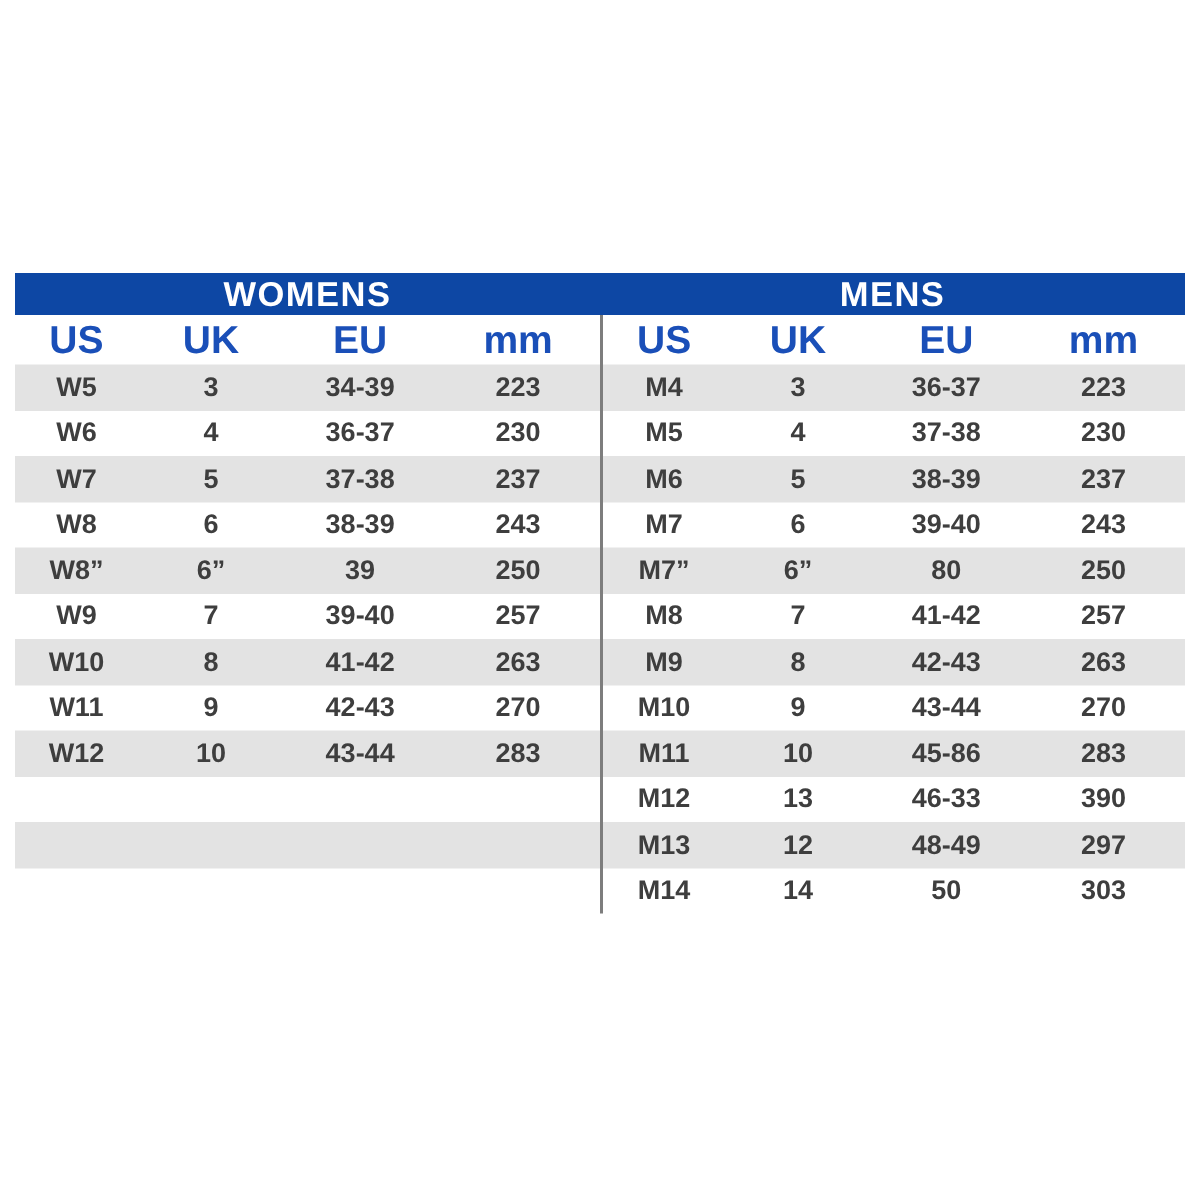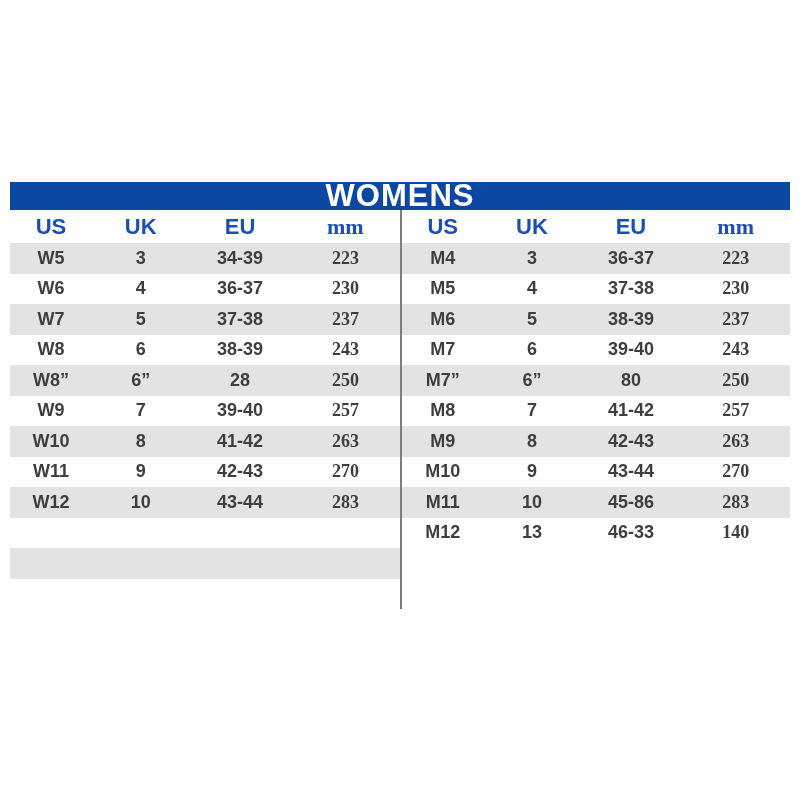--- a/index.html
+++ b/index.html
@@ -26,21 +26,21 @@
     height: 28px;
     background: var(--header-bar-bg, #0D47A4);
   }
   .title-cell {
     flex: 1;
     display: flex;
     align-items: center;
     justify-content: center;
     color: var(--header-bar-text, #ffffff);
     font-weight: bold;
-    font-size: 31px;
+    font-size: 23px;
     letter-spacing: 1px;
   }
   .tables {
     display: flex;
   }
   .half {
     width: 50%;
     box-sizing: border-box;
   }
   .half.right {
@@ -62,37 +62,38 @@
   }
   .cell {
     text-align: center;
     font-weight: bold;
     white-space: nowrap;
     overflow: hidden;
   }
   .c0 { width: 21%; }
   .c1 { width: 25%; }
   .c2 { width: 26%; text-align: center; }
-  .c3 { width: 28%; font-family: Liberation Serif, serif; }
+  .c3 { width: 28%; }
   .col-header {
     color: var(--column-header-text, #1A4FB8);
-    font-size: 22px;
+    font-size: 26px;
   }
   .data-cell {
     color: var(--data-text, #3E3E3E);
     font-size: 18px;
   }
 </style>
 </head>
 <body>
 
 <div class="canvas">
   <div class="size-chart">
     <div class="title-bar">
       <div class="title-cell">WOMENS</div>
+      <div class="title-cell">MENS</div>
     </div>
     <div class="tables">
       <div class="half left">
           <div class="head-row">
             <div class="cell col-header c0">US</div>
             <div class="cell col-header c1">UK</div>
             <div class="cell col-header c2">EU</div>
             <div class="cell col-header c3">mm</div>
           </div>
           <div class="rows">
@@ -116,21 +117,21 @@
             </div>
             <div class="row">
               <div class="cell data-cell c0">W8</div>
               <div class="cell data-cell c1">6</div>
               <div class="cell data-cell c2">38-39</div>
               <div class="cell data-cell c3">243</div>
             </div>
             <div class="row">
               <div class="cell data-cell c0">W8”</div>
               <div class="cell data-cell c1">6”</div>
-              <div class="cell data-cell c2">28</div>
+              <div class="cell data-cell c2">39</div>
               <div class="cell data-cell c3">250</div>
             </div>
             <div class="row">
               <div class="cell data-cell c0">W9</div>
               <div class="cell data-cell c1">7</div>
               <div class="cell data-cell c2">39-40</div>
               <div class="cell data-cell c3">257</div>
             </div>
             <div class="row">
               <div class="cell data-cell c0">W10</div>
@@ -229,19 +230,31 @@
             <div class="row">
               <div class="cell data-cell c0">M11</div>
               <div class="cell data-cell c1">10</div>
               <div class="cell data-cell c2">45-86</div>
               <div class="cell data-cell c3">283</div>
             </div>
             <div class="row">
               <div class="cell data-cell c0">M12</div>
               <div class="cell data-cell c1">13</div>
               <div class="cell data-cell c2">46-33</div>
-              <div class="cell data-cell c3">140</div>
+              <div class="cell data-cell c3">390</div>
+            </div>
+            <div class="row">
+              <div class="cell data-cell c0">M13</div>
+              <div class="cell data-cell c1">12</div>
+              <div class="cell data-cell c2">48-49</div>
+              <div class="cell data-cell c3">297</div>
+            </div>
+            <div class="row">
+              <div class="cell data-cell c0">M14</div>
+              <div class="cell data-cell c1">14</div>
+              <div class="cell data-cell c2">50</div>
+              <div class="cell data-cell c3">303</div>
             </div>
           </div>
         </div>
     </div>
   </div>
 </div>
 
 </body></html>

